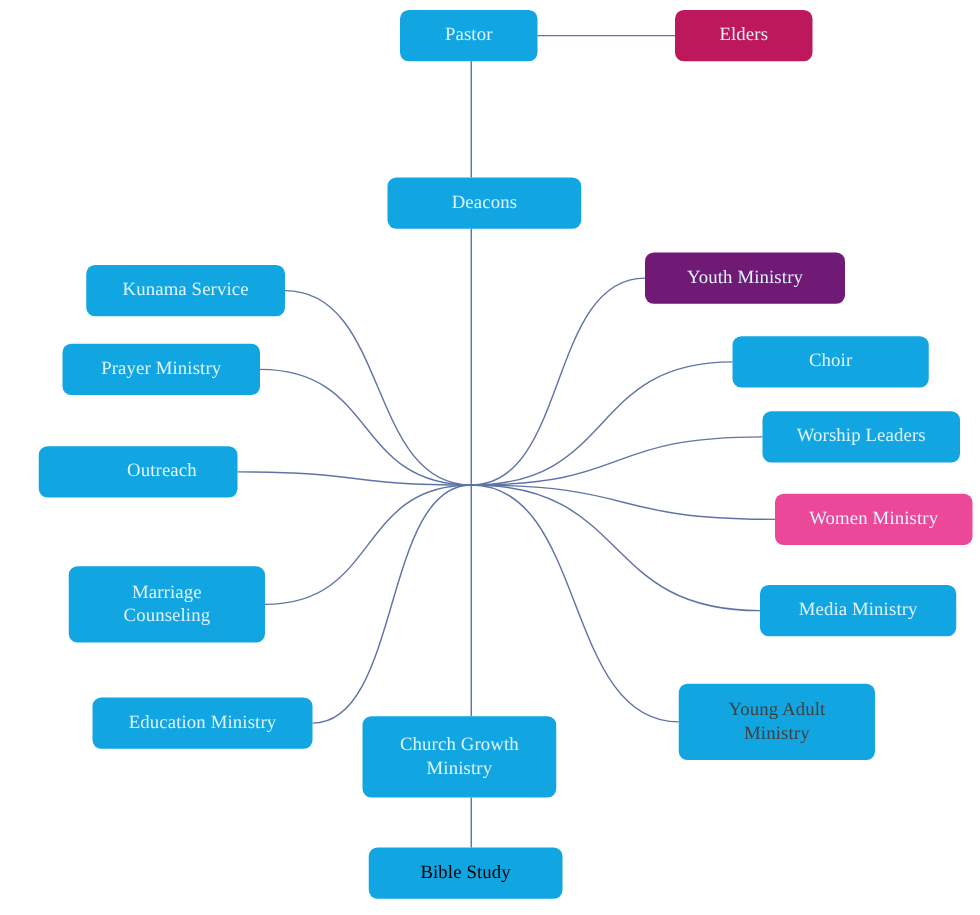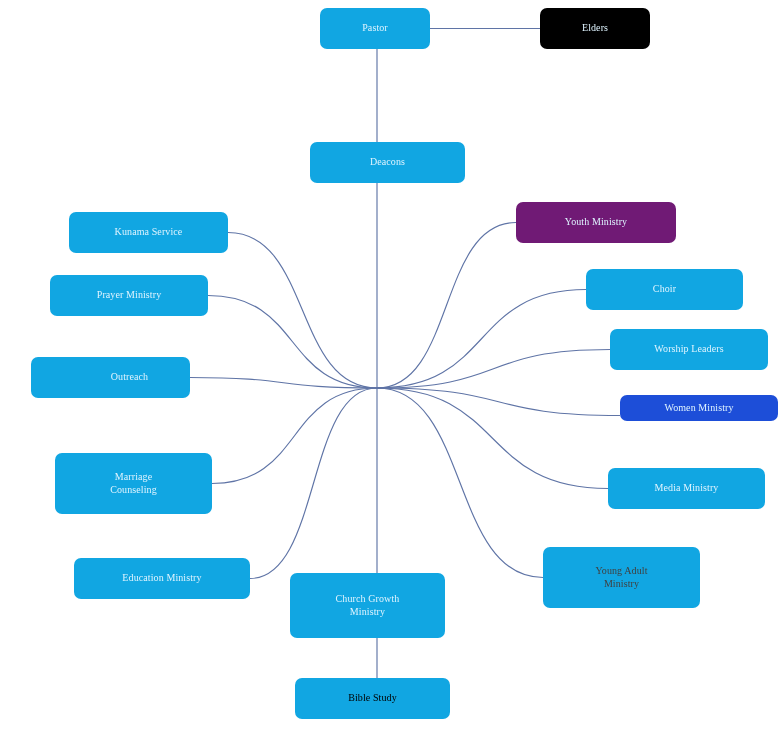--- a/index.html
+++ b/index.html
@@ -26,21 +26,21 @@
   .node {
     position: absolute;
     box-sizing: border-box;
     background: #11a6e2;
     border-radius: 7px;
     color: #dff4ff;
     display: flex;
     align-items: center;
     justify-content: center;
     text-align: center;
-    font-size: 10px;
+    font-size: 15px;
     line-height: 1.22;
     letter-spacing: 0.1px;
     padding: 2px 6px;
     white-space: pre-line;
     user-select: none;
   }
   .node-label {
     display: block;
     white-space: pre-line;
   }
@@ -62,32 +62,32 @@
       <path d="M377,388 C305.88,388 321.12,578.5 250,578.5" fill="none" stroke="#5f74a6" stroke-width="1.15"></path>
       <path d="M377,388 C454.84000000000003,388 438.15999999999997,222.5 516,222.5" fill="none" stroke="#5f74a6" stroke-width="1.15"></path>
       <path d="M377,388 C494.04,388 468.96,289.5 586,289.5" fill="none" stroke="#5f74a6" stroke-width="1.15"></path>
       <path d="M377,388 C507.48,388 479.52,349.5 610,349.5" fill="none" stroke="#5f74a6" stroke-width="1.15"></path>
       <path d="M377,388 C513.08,388 483.91999999999996,415.5 620,415.5" fill="none" stroke="#5f74a6" stroke-width="1.15"></path>
       <path d="M377,388 C506.36,388 478.64,488.5 608,488.5" fill="none" stroke="#5f74a6" stroke-width="1.15"></path>
       <path d="M377,388 C469.96000000000004,388 450.03999999999996,577.5 543,577.5" fill="none" stroke="#5f74a6" stroke-width="1.15"></path>
     </svg>
   <div id="node-layer">
       <div class="node" style="left: 320px; top: 8px; width: 110px; height: 41px; background: rgb(17, 166, 226); color: rgb(223, 244, 255);"><span class="node-label">Pastor</span></div>
-      <div class="node" style="left: 540px; top: 8px; width: 110px; height: 41px; background: #000000; color: rgb(223, 244, 255);"><span class="node-label">Elders</span></div>
+      <div class="node" style="left: 540px; top: 8px; width: 110px; height: 41px; background: #be185d; color: rgb(223, 244, 255);"><span class="node-label">Elders</span></div>
       <div class="node" style="left: 310px; top: 142px; width: 155px; height: 41px; background: rgb(17, 166, 226); color: rgb(223, 244, 255);"><span class="node-label">Deacons</span></div>
       <div class="node" style="left: 69px; top: 212px; width: 159px; height: 41px; background: rgb(17, 166, 226); color: rgb(223, 244, 255);"><span class="node-label">Kunama Service</span></div>
       <div class="node" style="left: 50px; top: 275px; width: 158px; height: 41px; background: rgb(17, 166, 226); color: rgb(223, 244, 255);"><span class="node-label">Prayer Ministry</span></div>
       <div class="node" style="left: 31px; top: 357px; width: 159px; height: 41px; background: rgb(17, 166, 226); color: rgb(223, 244, 255); padding-left: 44px;"><span class="node-label">Outreach</span></div>
       <div class="node" style="left: 55px; top: 453px; width: 157px; height: 61px; background: rgb(17, 166, 226); color: rgb(223, 244, 255);"><span class="node-label">Marriage
 Counseling</span></div>
       <div class="node" style="left: 74px; top: 558px; width: 176px; height: 41px; background: rgb(17, 166, 226); color: rgb(223, 244, 255);"><span class="node-label">Education Ministry</span></div>
       <div class="node" style="left: 290px; top: 573px; width: 155px; height: 65px; background: rgb(17, 166, 226); color: rgb(223, 244, 255);"><span class="node-label">Church Growth
 Ministry</span></div>
       <div class="node" style="left: 295px; top: 678px; width: 155px; height: 41px; background: rgb(17, 166, 226); color: #000000;"><span class="node-label">Bible Study</span></div>
       <div class="node" style="left: 516px; top: 202px; width: 160px; height: 41px; background: #701a75; color: rgb(223, 244, 255);"><span class="node-label">Youth Ministry</span></div>
       <div class="node" style="left: 586px; top: 269px; width: 157px; height: 41px; background: rgb(17, 166, 226); color: rgb(223, 244, 255);"><span class="node-label">Choir</span></div>
       <div class="node" style="left: 610px; top: 329px; width: 158px; height: 41px; background: rgb(17, 166, 226); color: rgb(223, 244, 255);"><span class="node-label">Worship Leaders</span></div>
-      <div class="node" style="left: 620px; top: 395px; width: 158px; height: 26px; background: #1d4ed8; color: rgb(223, 244, 255);"><span class="node-label">Women Ministry</span></div>
+      <div class="node" style="left: 620px; top: 395px; width: 158px; height: 41px; background: #ec4899; color: rgb(223, 244, 255);"><span class="node-label">Women Ministry</span></div>
       <div class="node" style="left: 608px; top: 468px; width: 157px; height: 41px; background: rgb(17, 166, 226); color: rgb(223, 244, 255);"><span class="node-label">Media Ministry</span></div>
       <div class="node" style="left: 543px; top: 547px; width: 157px; height: 61px; background: rgb(17, 166, 226); color: #404040;"><span class="node-label">Young Adult
 Ministry</span></div>
     </div>
 </div>
 
 </body></html>

